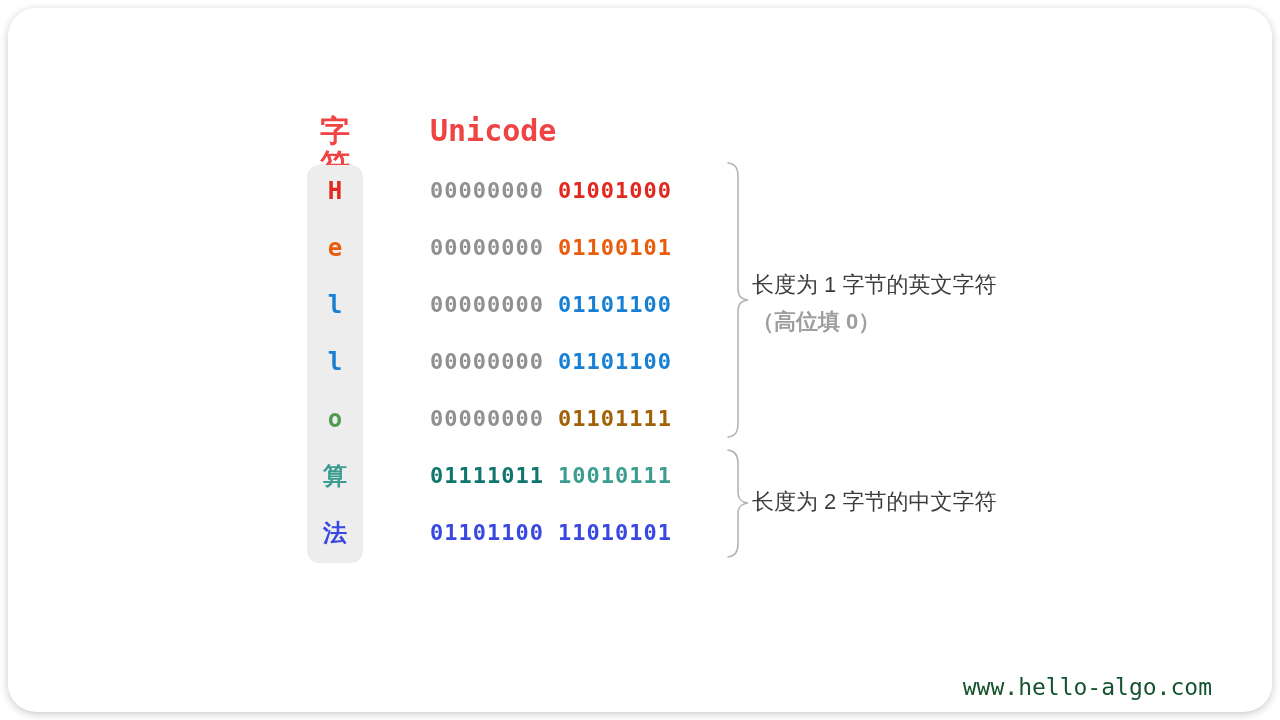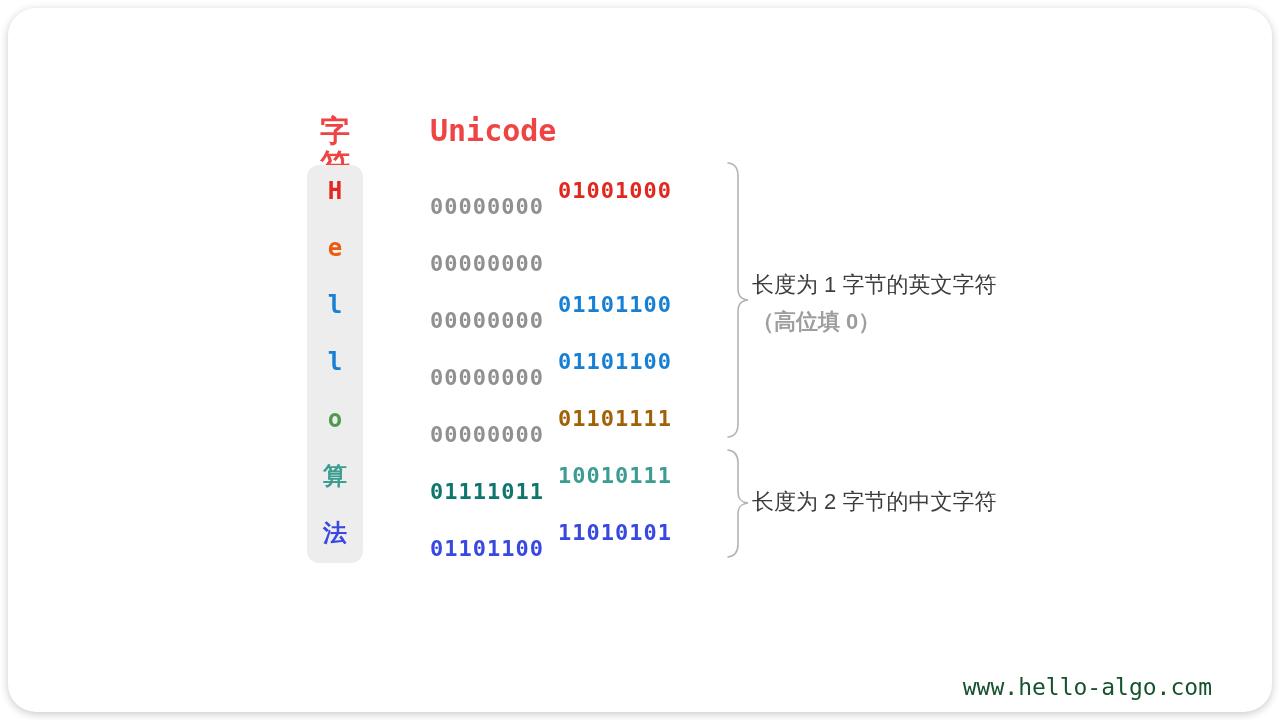--- a/index.html
+++ b/index.html
@@ -42,21 +42,21 @@
   .char {
     position: absolute; left: 307px; width: 56px; text-align: center;
     font-family: "DejaVu Sans Mono", "Liberation Sans", sans-serif;
     font-weight: bold; font-size: 24px;
   }
   .b1, .b2 {
     position: absolute;
     font-family: "DejaVu Sans Mono", monospace;
     font-weight: bold; font-size: 22px; letter-spacing: 1px;
   }
-  .b1 { left: 430px; margin-top: 16px; }
+  .b1 { left: 430px; }
   .b2 { left: 558px; }
   .brace {
     position: absolute; left: 0; top: 0;
   }
   .brace path {
     fill: none;
     stroke: #b3b3b3;
     stroke-width: 1.6;
     stroke-linecap: round;
   }
@@ -89,20 +89,21 @@
   <div class="char-pill"></div>
 
   <div class="row" style="top:174px">
     <span class="char" style="color: rgb(226, 39, 30);">H</span>
     <span class="b1" style="color: rgb(144, 144, 144);">00000000</span>
     <span class="b2" style="color: rgb(226, 39, 30);">01001000</span>
   </div>
   <div class="row" style="top:231px">
     <span class="char" style="color: rgb(234, 91, 12);">e</span>
     <span class="b1" style="color: rgb(144, 144, 144);">00000000</span>
+    <span class="b2" style="color: rgb(234, 91, 12);">01100101</span>
   </div>
   <div class="row" style="top:288px">
     <span class="char" style="color: rgb(23, 128, 212);">l</span>
     <span class="b1" style="color: rgb(144, 144, 144);">00000000</span>
     <span class="b2" style="color: rgb(23, 128, 212);">01101100</span>
   </div>
   <div class="row" style="top:345px">
     <span class="char" style="color: rgb(23, 128, 212);">l</span>
     <span class="b1" style="color: rgb(144, 144, 144);">00000000</span>
     <span class="b2" style="color: rgb(23, 128, 212);">01101100</span>

